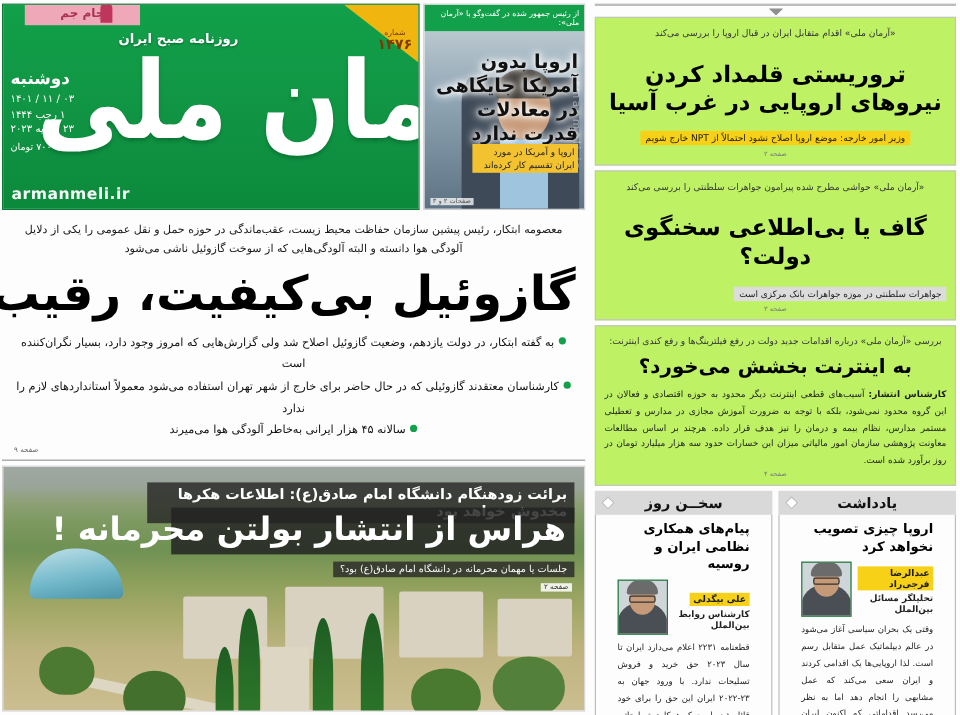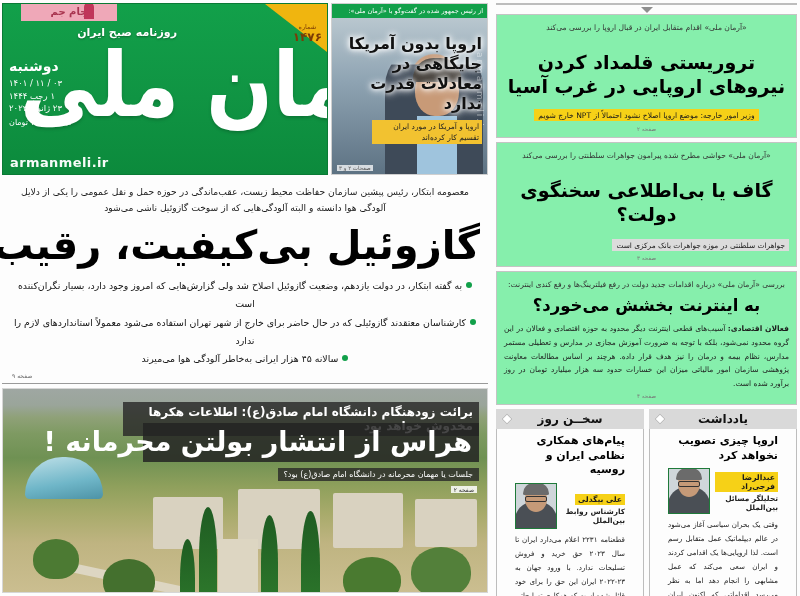--- a/index.html
+++ b/index.html
@@ -119,21 +119,21 @@
     color: #a8344f; font-size: 10px; font-weight: bold;
     transform: translateY(-1px);
   }
   .mast-tab-mark {
     position: absolute; top: -3px; left: 78px;
     width: 16px; height: 20px; z-index: 9;
   }
 
   
   .feature-card {
-    width: 157px;
+    width: 135px;
     border: 1px solid #cfcfcf;
     background: #fff;
     position: relative;
     overflow: hidden;
     display: flex; flex-direction: column;
   }
   .fc-greenbar {
     background: #12a04a; color: #fff;
     font-size: 6.5px; padding: 2.5px 4px 3px;
     position: relative; z-index: 4;
@@ -271,21 +271,21 @@
   }
   .pf-pagemark {
     position: absolute; top: 97px; right: 10px;
     background: rgba(255,255,255,0.85); color: #333;
     font-size: 6px; padding: 0 3px; z-index: 6;
   }
 
   
   .lc-card {
     border: 1px solid #c4c4c4;
-    background: #86efac;
+    background: #bef264;
     position: relative;
     margin-bottom: 4px;
   }
   
   .lc-top {
     height: 168px; display: flex; flex-direction: row-reverse;
     overflow: hidden;
     border: 1px solid #bdbdbd;
   }
   .lc-top-txt { flex: 1; padding: 8px 8px 4px 4px; text-align: right; position: relative; }
@@ -503,21 +503,21 @@
         </div>
         <div class="pagemark" style="text-align:center">صفحه ۳</div>
       </div>
     </div>
 
     <div class="lc-card">
       <div class="lc-sec">
         <div class="kicker-sm" style="text-align:center">بررسی «آرمان ملی» درباره اقدامات جدید دولت در رفع فیلترینگ‌ها و رفع کندی اینترنت:</div>
         <div class="hl-md" style="text-align:center;margin-top:3px">به اینترنت بخشش می‌خورد؟</div>
         <div class="body-sm">
-          <span class="lead-in">فعالان اقتصادی:</span>
+          <span class="lead-in">کارشناس انتشار:</span>
           <span>آسیب‌های قطعی اینترنت دیگر محدود به حوزه اقتصادی و فعالان در این گروه محدود نمی‌شود، بلکه با توجه به ضرورت آموزش مجازی در مدارس و تعطیلی مستمر مدارس، نظام بیمه و درمان را نیز هدف قرار داده. هرچند بر اساس مطالعات معاونت پژوهشی سازمان امور مالیاتی میزان این خسارات حدود سه هزار میلیارد تومان در روز برآورد شده است.</span>
         </div>
         <div class="pagemark" style="text-align:center">صفحه ۴</div>
       </div>
     </div>
 
     <div class="lc-pair">
 
       <div class="lc-pair-col">
         <div class="pair-head">

